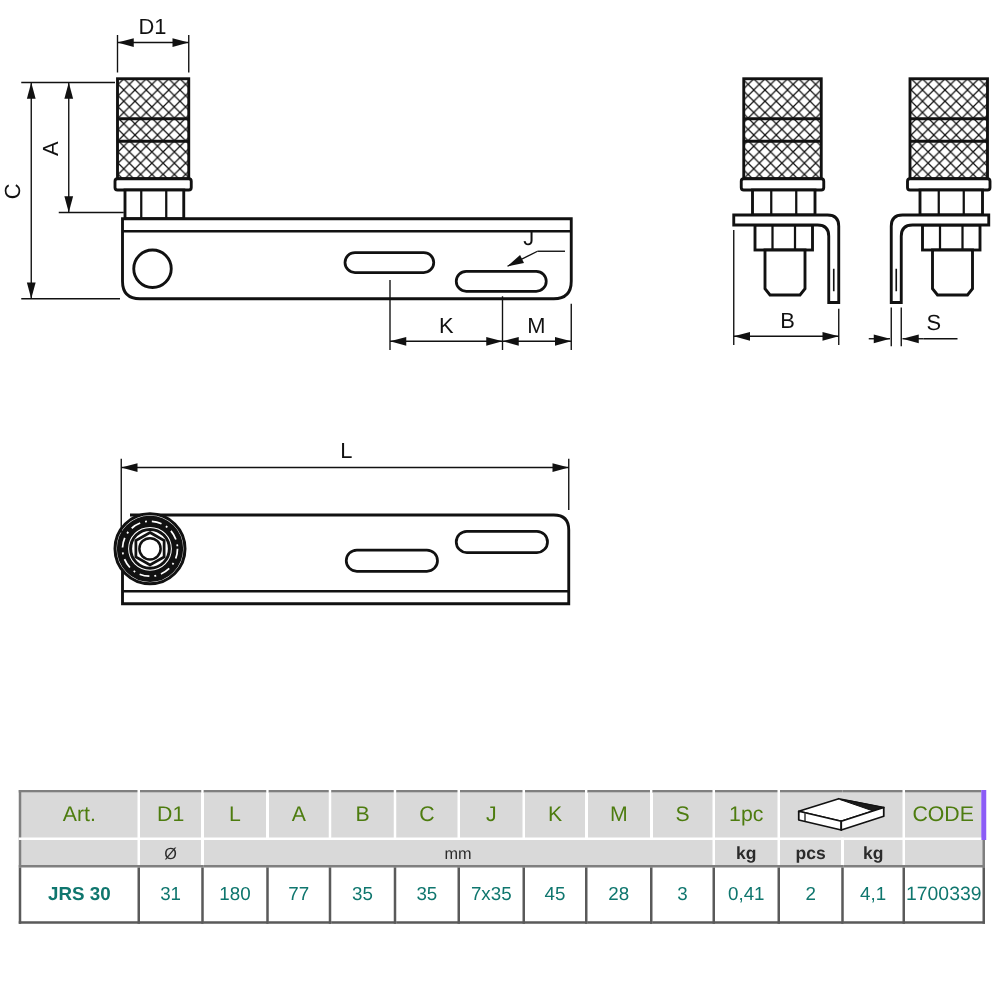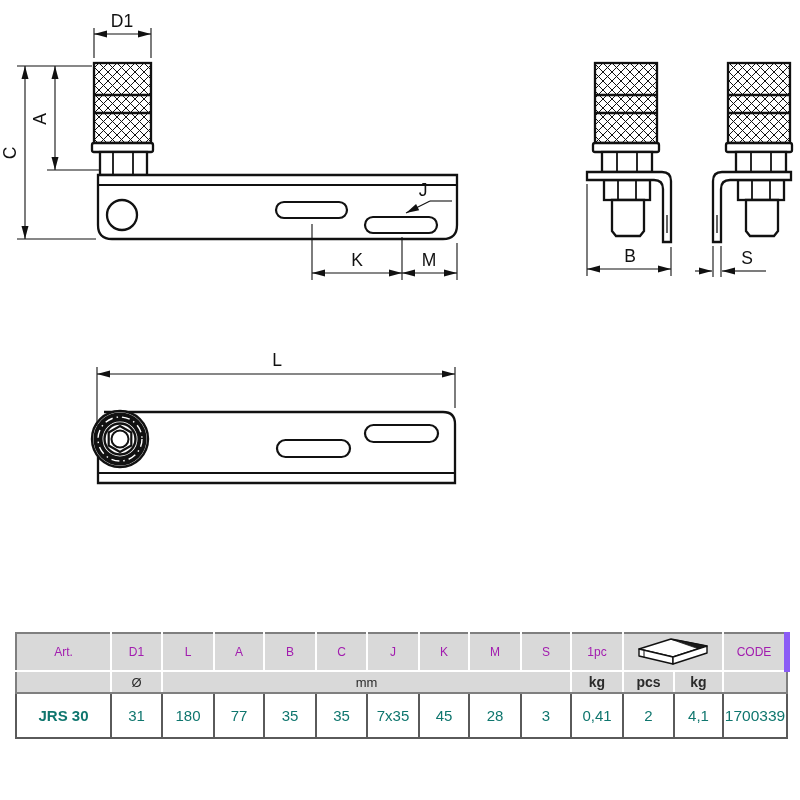--- a/index.html
+++ b/index.html
@@ -5,23 +5,23 @@
   html,body{margin:0;padding:0;background:#fff;}
   #page{position:relative;width:800px;height:800px;background:#ffffff;overflow:hidden;
         font-family:"Liberation Sans",sans-serif;padding-left:28px;}
   #tech-drawing{position:absolute;left:0;top:0;}
   .dim-text{font-family:"Liberation Sans",sans-serif;font-size:17.5px;fill:#111;}
   
   .spec-table{position:absolute;left:15px;top:632px;width:771px;border-collapse:collapse;
               table-layout:fixed;font-family:"Liberation Sans",sans-serif;}
   .spec-table td{text-align:center;vertical-align:middle;padding:0;overflow:hidden;white-space:nowrap;}
   tr.h1 td{background:#d9d9d9;border:2px solid #ffffff;border-top:2px solid #7f7f7f;
-           height:36px;font-size:12px;color:#a21caf;}
+           height:36px;font-size:17px;color:#4d7c0f;}
   tr.h1 td:first-child{border-left:2px solid #7f7f7f;}
-  tr.h1 td:last-child{border-right:6px solid #8b5cf6;margin-left:28px;}
+  tr.h1 td:last-child{border-right:4px solid #8b5cf6;margin-left:28px;}
   tr.h2 td{background:#d9d9d9;border:2px solid #ffffff;border-bottom:2px solid #7f7f7f;
            height:20px;font-size:13px;color:#2b2b2b;}
   tr.h2 td:first-child{border-left:2px solid #7f7f7f;}
   tr.h2 td:last-child{border-right:2px solid #7f7f7f;}
   tr.h2 td.small-bold{font-size:14px;font-weight:bold;}
   tr.d td{background:#ffffff;border:2px solid #5a5a5a;height:43px;font-size:15px;color:#0f766e;}
   tr.d td.art{font-weight:bold;font-size:15px;}
   tr.d td.code{font-size:15.5px;}
   .pkg-icon{display:block;margin:0 auto;}
 </style>

